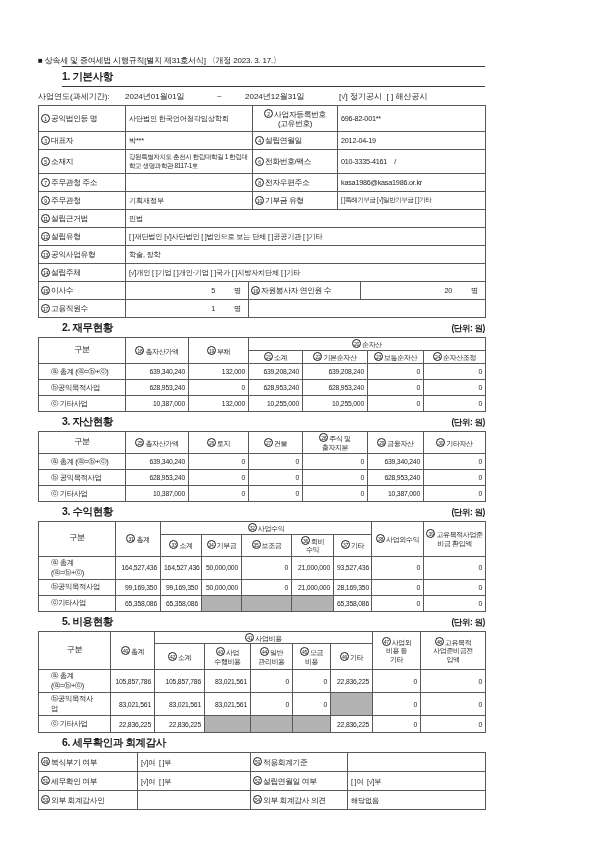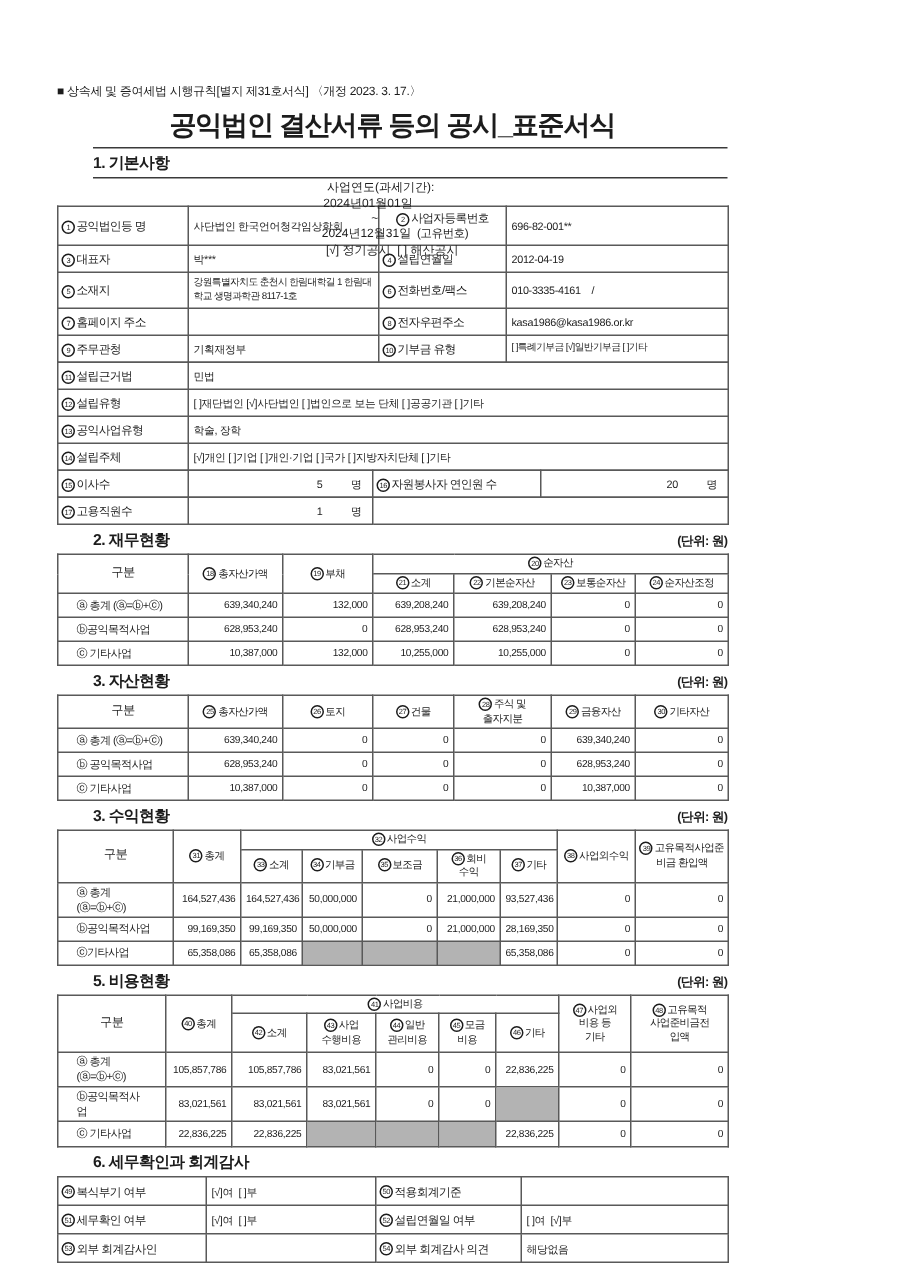--- a/index.html
+++ b/index.html
@@ -12,21 +12,21 @@
   .top-notice { font-size:8px; letter-spacing:-0.2px; }
   .doc-title { text-align:center; font-size:18px; font-weight:bold; letter-spacing:-0.8px; margin:5px 0 3px; }
   .notice-wrap { position:relative; font-size:8px; line-height:1.5; }
   .page-no { position:absolute; right:0; top:5px; font-size:8px; }
 
   .sec-heading { display:flex; justify-content:space-between; align-items:flex-end;
                  font-weight:bold; font-size:10.5px; letter-spacing:-0.4px; padding:3px 0 2px;margin-left:24px; }
   .sec-heading .unit { font-size:8.5px; font-weight:bold; }
   .hd1 { border-top:1.5px solid #3a3a3a; border-bottom:1.5px solid #3a3a3a; }
 
-  .period-row { display:flex; align-items:center; font-size:8px; height:18px; white-space:pre;flex-direction:column; }
+  .period-row { display:flex; align-items:center; font-size:8px; height:18px; white-space:pre; }
   .period-row .p-lbl { width:87px; }
   .period-row .p-from { width:92px; }
   .period-row .p-tilde { width:28px; }
   .period-row .p-to { width:94px; }
   .period-row .p-chk { flex:1; }
 
   table { border-collapse:collapse; table-layout:fixed; width:447px; }
   table.merge { margin-top:-1px; }
   td { border:1px solid var(--line); overflow:hidden; }
   .lbl { font-size:7.8px; text-align:left; padding:1px 2px; letter-spacing:-0.4px; }
@@ -50,21 +50,20 @@
   .h13 td { height:13px; } .h16 td { height:16px; } .h22 td { height:22px; }
   .h12 td { height:12px; } .h26h td { height:26px; } .h17 td { height:17px; } .h19 td { height:19px; }
 </style>
 </head>
 <body>
 
 <div class="sheet">
   <div class="content">
 
     <div class="top-notice">■ 상속세 및 증여세법 시행규칙[별지 제31호서식] 〈개정 2023. 3. 17.〉</div>
-    <div class="doc-title">공익법인 결산서류 등의 공시_표준서식</div>
 
 
     <div class="sec-heading hd1">
       <span>1. 기본사항</span>
     </div>
 
     <div class="period-row">
       <span class="p-lbl">사업연도(과세기간):</span>
       <span class="p-from">2024년01월01일</span>
       <span class="p-tilde">~</span>
@@ -95,21 +94,21 @@
         <td class="lbl"><span class="circ">4</span><span>설립연월일</span></td>
         <td class="val">2012-04-19</td>
       </tr>
       <tr class="h24">
         <td class="lbl"><span class="circ">5</span><span>소재지</span></td>
         <td class="val vsm">강원특별자치도 춘천시 한림대학길 1 한림대학교 생명과학관 8117-1호</td>
         <td class="lbl"><span class="circ">6</span><span>전화번호/팩스</span></td>
         <td class="val chk">010-3335-4161    /</td>
       </tr>
       <tr class="h18">
-        <td class="lbl"><span class="circ">7</span><span>홈페이지 주소</span></td>
+        <td class="lbl"><span class="circ">7</span><span>주무관청 주소</span></td>
         <td class="val"></td>
         <td class="lbl"><span class="circ">8</span><span>전자우편주소</span></td>
         <td class="val">kasa1986@kasa1986.or.kr</td>
       </tr>
       <tr class="h18">
         <td class="lbl"><span class="circ">9</span><span>주무관청</span></td>
         <td class="val">기획재정부</td>
         <td class="lbl"><span class="circ">10</span><span>기부금 유형</span></td>
         <td class="val chk vsm">[ ]특례기부금 [√]일반기부금 [ ]기타</td>
       </tr>

